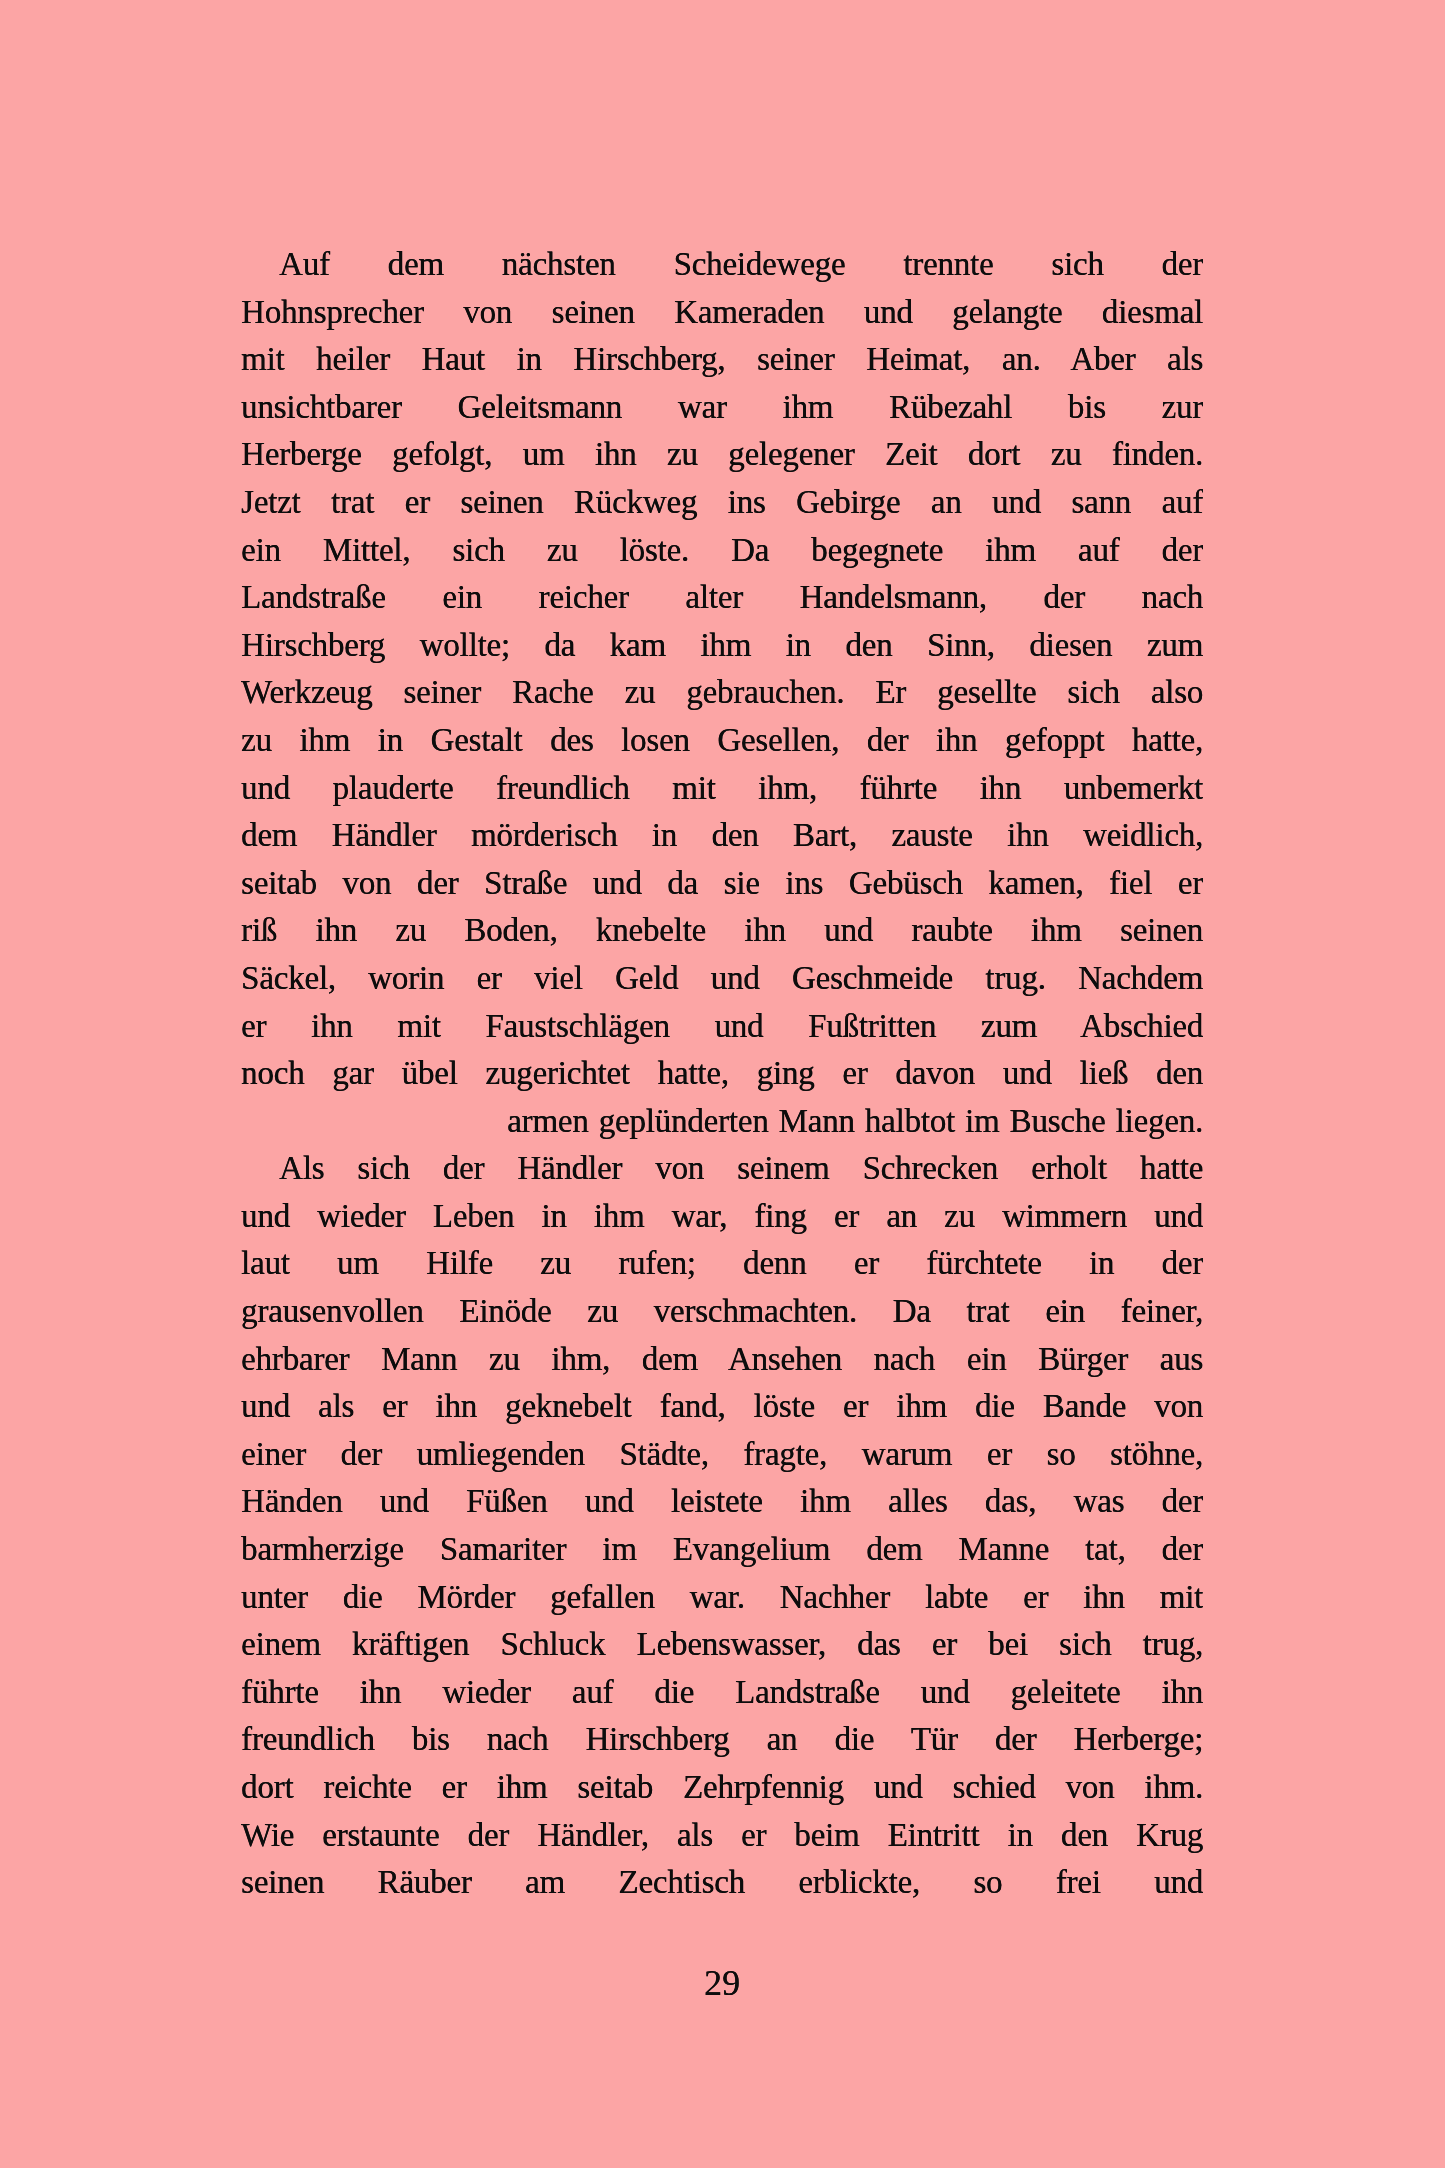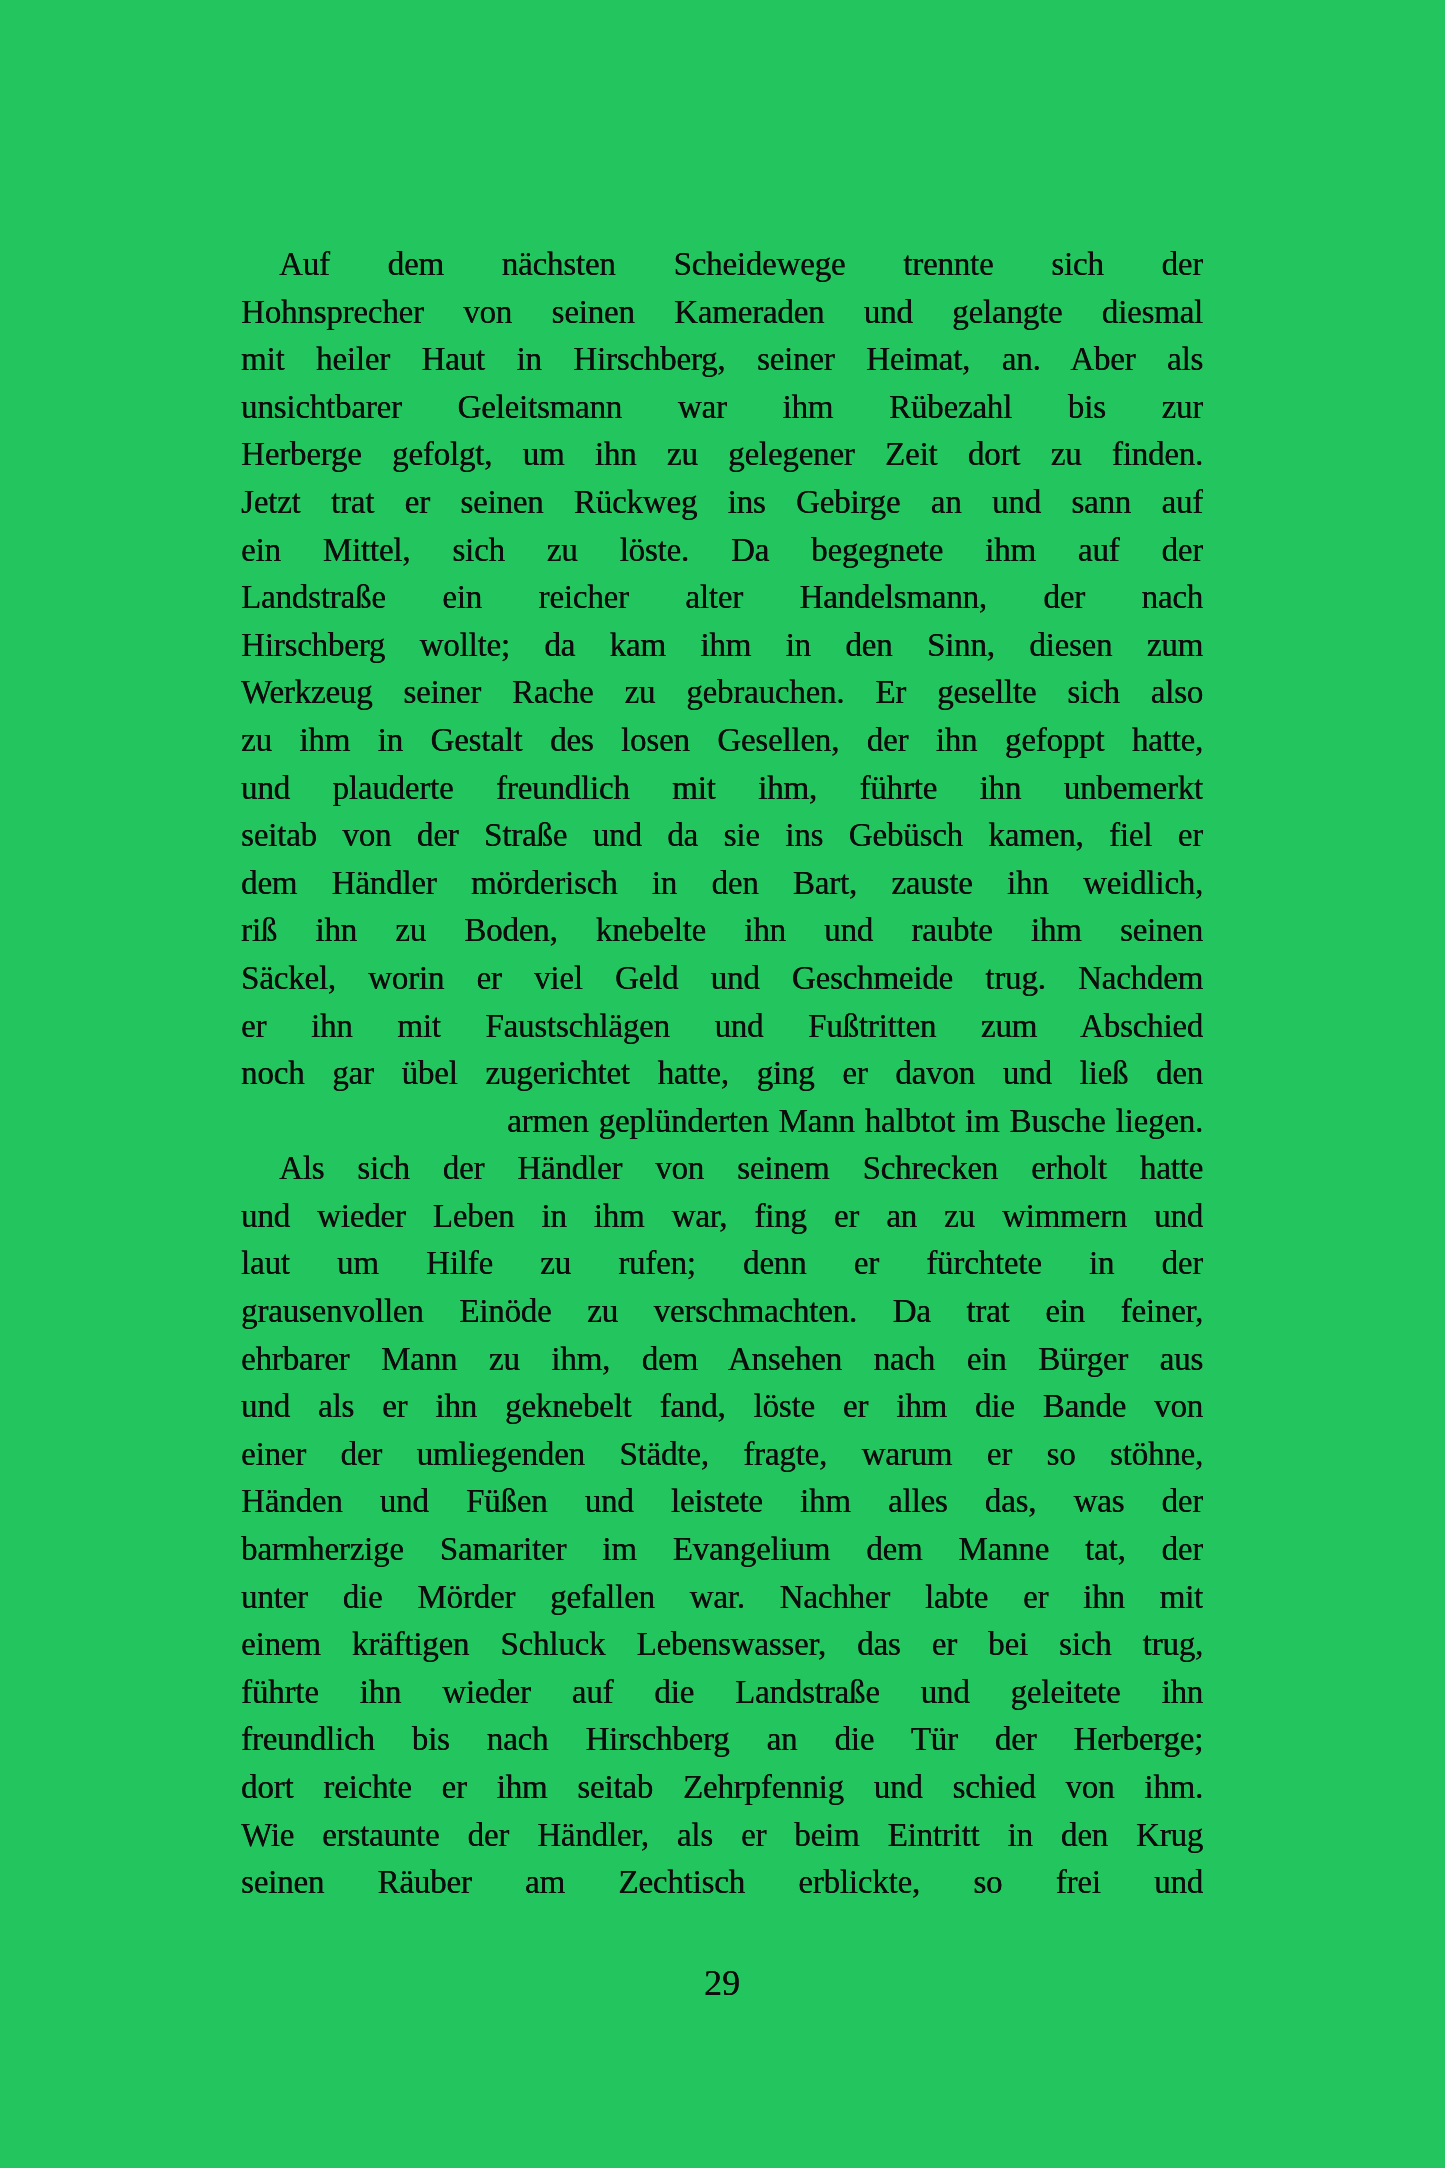--- a/index.html
+++ b/index.html
@@ -9,21 +9,21 @@
   body {
     width: 1445px;
     height: 2168px;
     background: #ffffff;
     position: relative;
     font-family: "Liberation Serif", "DejaVu Serif", serif;
   }
   .page {
     position: absolute;
     inset: 0;
-    background: #22c55e;
+    background: #fca5a5;
     overflow: hidden;
   }
   .text-block {
     position: absolute;
     left: 241px;
     top: 241px;
     width: 962px;
     color: #0d0d0d;
     font-size: 33px;
     letter-spacing: -0.2px;
@@ -71,22 +71,22 @@
         <div class="line justify">mit heiler Haut in Hirschberg, seiner Heimat, an. Aber als</div>
         <div class="line justify">unsichtbarer Geleitsmann war ihm Rübezahl bis zur</div>
         <div class="line justify">Herberge gefolgt, um ihn zu gelegener Zeit dort zu finden.</div>
         <div class="line justify">Jetzt trat er seinen Rückweg ins Gebirge an und sann auf</div>
         <div class="line justify">ein Mittel, sich zu löste. Da begegnete ihm auf der</div>
         <div class="line justify">Landstraße ein reicher alter Handelsmann, der nach</div>
         <div class="line justify">Hirschberg wollte; da kam ihm in den Sinn, diesen zum</div>
         <div class="line justify">Werkzeug seiner Rache zu gebrauchen. Er gesellte sich also</div>
         <div class="line justify">zu ihm in Gestalt des losen Gesellen, der ihn gefoppt hatte,</div>
         <div class="line justify">und plauderte freundlich mit ihm, führte ihn unbemerkt</div>
+        <div class="line justify">dem Händler mörderisch in den Bart, zauste ihn weidlich,</div>
         <div class="line justify">seitab von der Straße und da sie ins Gebüsch kamen, fiel er</div>
-        <div class="line justify">dem Händler mörderisch in den Bart, zauste ihn weidlich,</div>
         <div class="line justify">riß ihn zu Boden, knebelte ihn und raubte ihm seinen</div>
         <div class="line justify">Säckel, worin er viel Geld und Geschmeide trug. Nachdem</div>
         <div class="line justify">er ihn mit Faustschlägen und Fußtritten zum Abschied</div>
         <div class="line justify">noch gar übel zugerichtet hatte, ging er davon und ließ den</div>
         <div class="line">armen geplünderten Mann halbtot im Busche liegen.</div>
       </div>
       <div class="paragraph">
         <div class="line justify indent">Als sich der Händler von seinem Schrecken erholt hatte</div>
         <div class="line justify">und wieder Leben in ihm war, fing er an zu wimmern und</div>
         <div class="line justify">laut um Hilfe zu rufen; denn er fürchtete in der</div>

